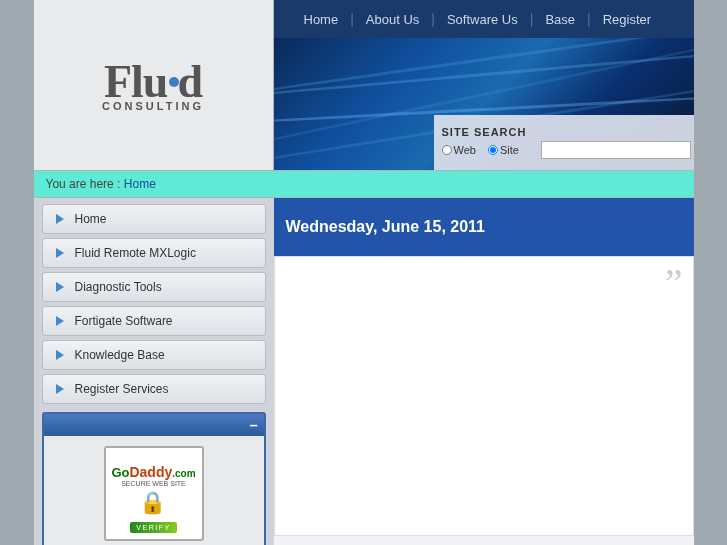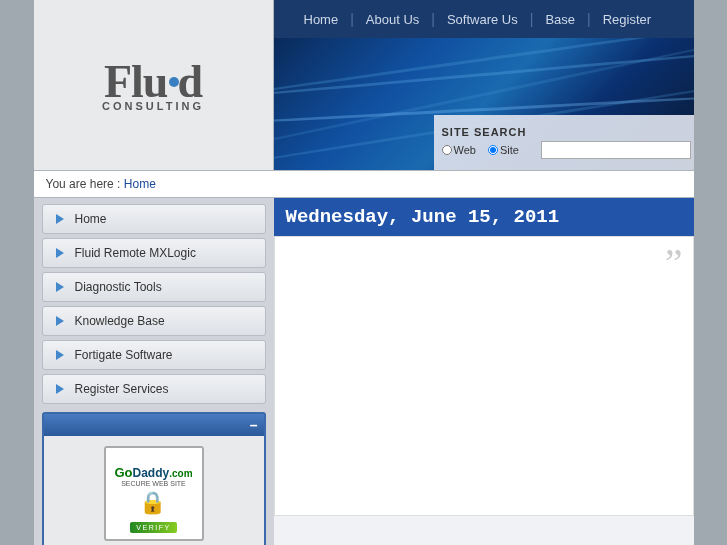--- a/index.html
+++ b/index.html
@@ -186,21 +186,21 @@
       border: none;
       padding: 2px 5px;
       font-size: 11px;
       font-weight: bold;
       cursor: pointer;
       height: 18px;
     }
 
     
     .breadcrumb-bar {
-      background: #ffffff;
+      background: #5eead4;
       height: 28px;
       display: flex;
       align-items: center;
       padding: 0 12px;
       font-size: 12px;
       color: #444;
       border-top: 1px solid #b0b5bc;
       border-bottom: 1px solid #b0b5bc;
     }
 
@@ -297,24 +297,23 @@
     .content-area {
       flex: 1;
       background: #f0f2f5;
       padding: 0;
       min-height: 320px;
     }
 
     .content-date-bar {
       background: #2255aa;
       color: #fff;
-      font-size: 19px;
-      font-weight: bold;
-      padding: 8px 12px;
-      font-family: Liberation Mono, monospace;
+      font-size: 16px;
+      font-weight: bold;
+      padding: 20px 12px;
     }
 
     .content-body {
       padding: 10px 12px;
       background: #fff;
       min-height: 280px;
       border: 1px solid #ddd;
       margin: 0;
       position: relative;
     }
@@ -408,42 +407,42 @@
         <span>Fluid Remote MXLogic</span>
       </div>
 
       <div class="sidebar-item">
         <span class="sidebar-icon"></span>
         <span>Diagnostic Tools</span>
       </div>
 
       <div class="sidebar-item">
         <span class="sidebar-icon"></span>
+        <span>Fortigate Software</span>
+      </div>
+
+      <div class="sidebar-item">
+        <span class="sidebar-icon"></span>
         <span>Knowledge Base</span>
-      </div>
-
-      <div class="sidebar-item">
-        <span class="sidebar-icon"></span>
-        <span>Fortigate Software</span>
       </div>
 
       <div class="sidebar-item">
         <span class="sidebar-icon"></span>
         <span>Register Services</span>
       </div>
 
       <div class="sidebar-widget">
         <div class="widget-header">
           <span class="widget-minus">–</span>
         </div>
         <div class="widget-body">
           <div class="godaddy-badge">
             <div style="display:flex; align-items:baseline; justify-content:center; gap:0;">
               <span style="font-size:13px; font-weight:900; color:#007700; font-family:Arial;">Go</span>
-              <span style="font-size:12px; font-weight:900; color:#0c4a6e; font-family:Arial;">Daddy</span>
+              <span style="font-size:14px; font-weight:900; color:#c2410c; font-family:Arial;">Daddy</span>
               <span style="font-size:10px; font-weight:bold; color:#007700;margin-top:14px;">.com</span>
             </div>
             <div style="font-size:7px; color:#555; line-height:1.2;">SECURE WEB SITE</div>
             <div style="font-size:22px; color:#888; margin:2px 0;">🔒</div>
             <div style="font-size:7px; background: linear-gradient(to right,#228822,#88cc22); color:#fff; padding:2px 6px; border-radius:2px; letter-spacing:1.5px; display:inline-block; margin-top:2px;">VERIFY</div>
           </div>
         </div>
       </div>
 
     </div>

